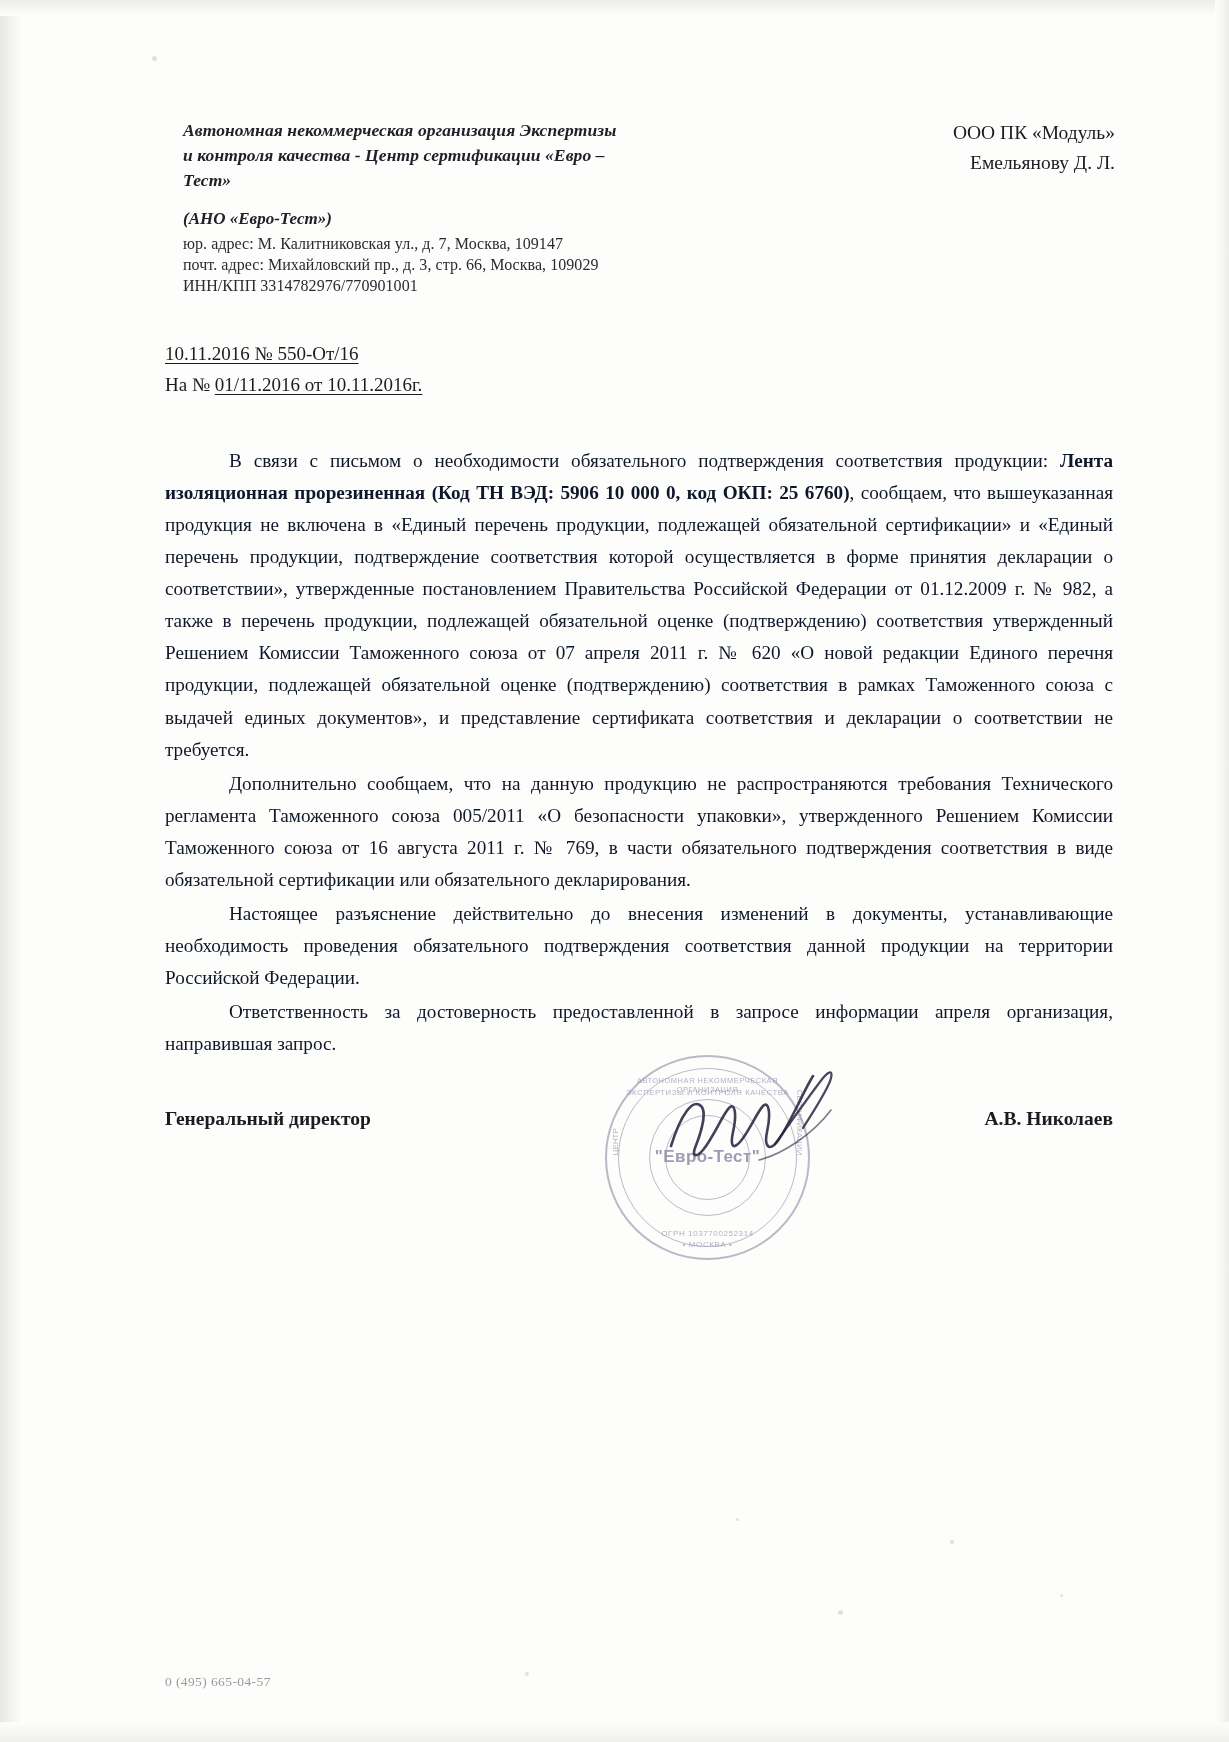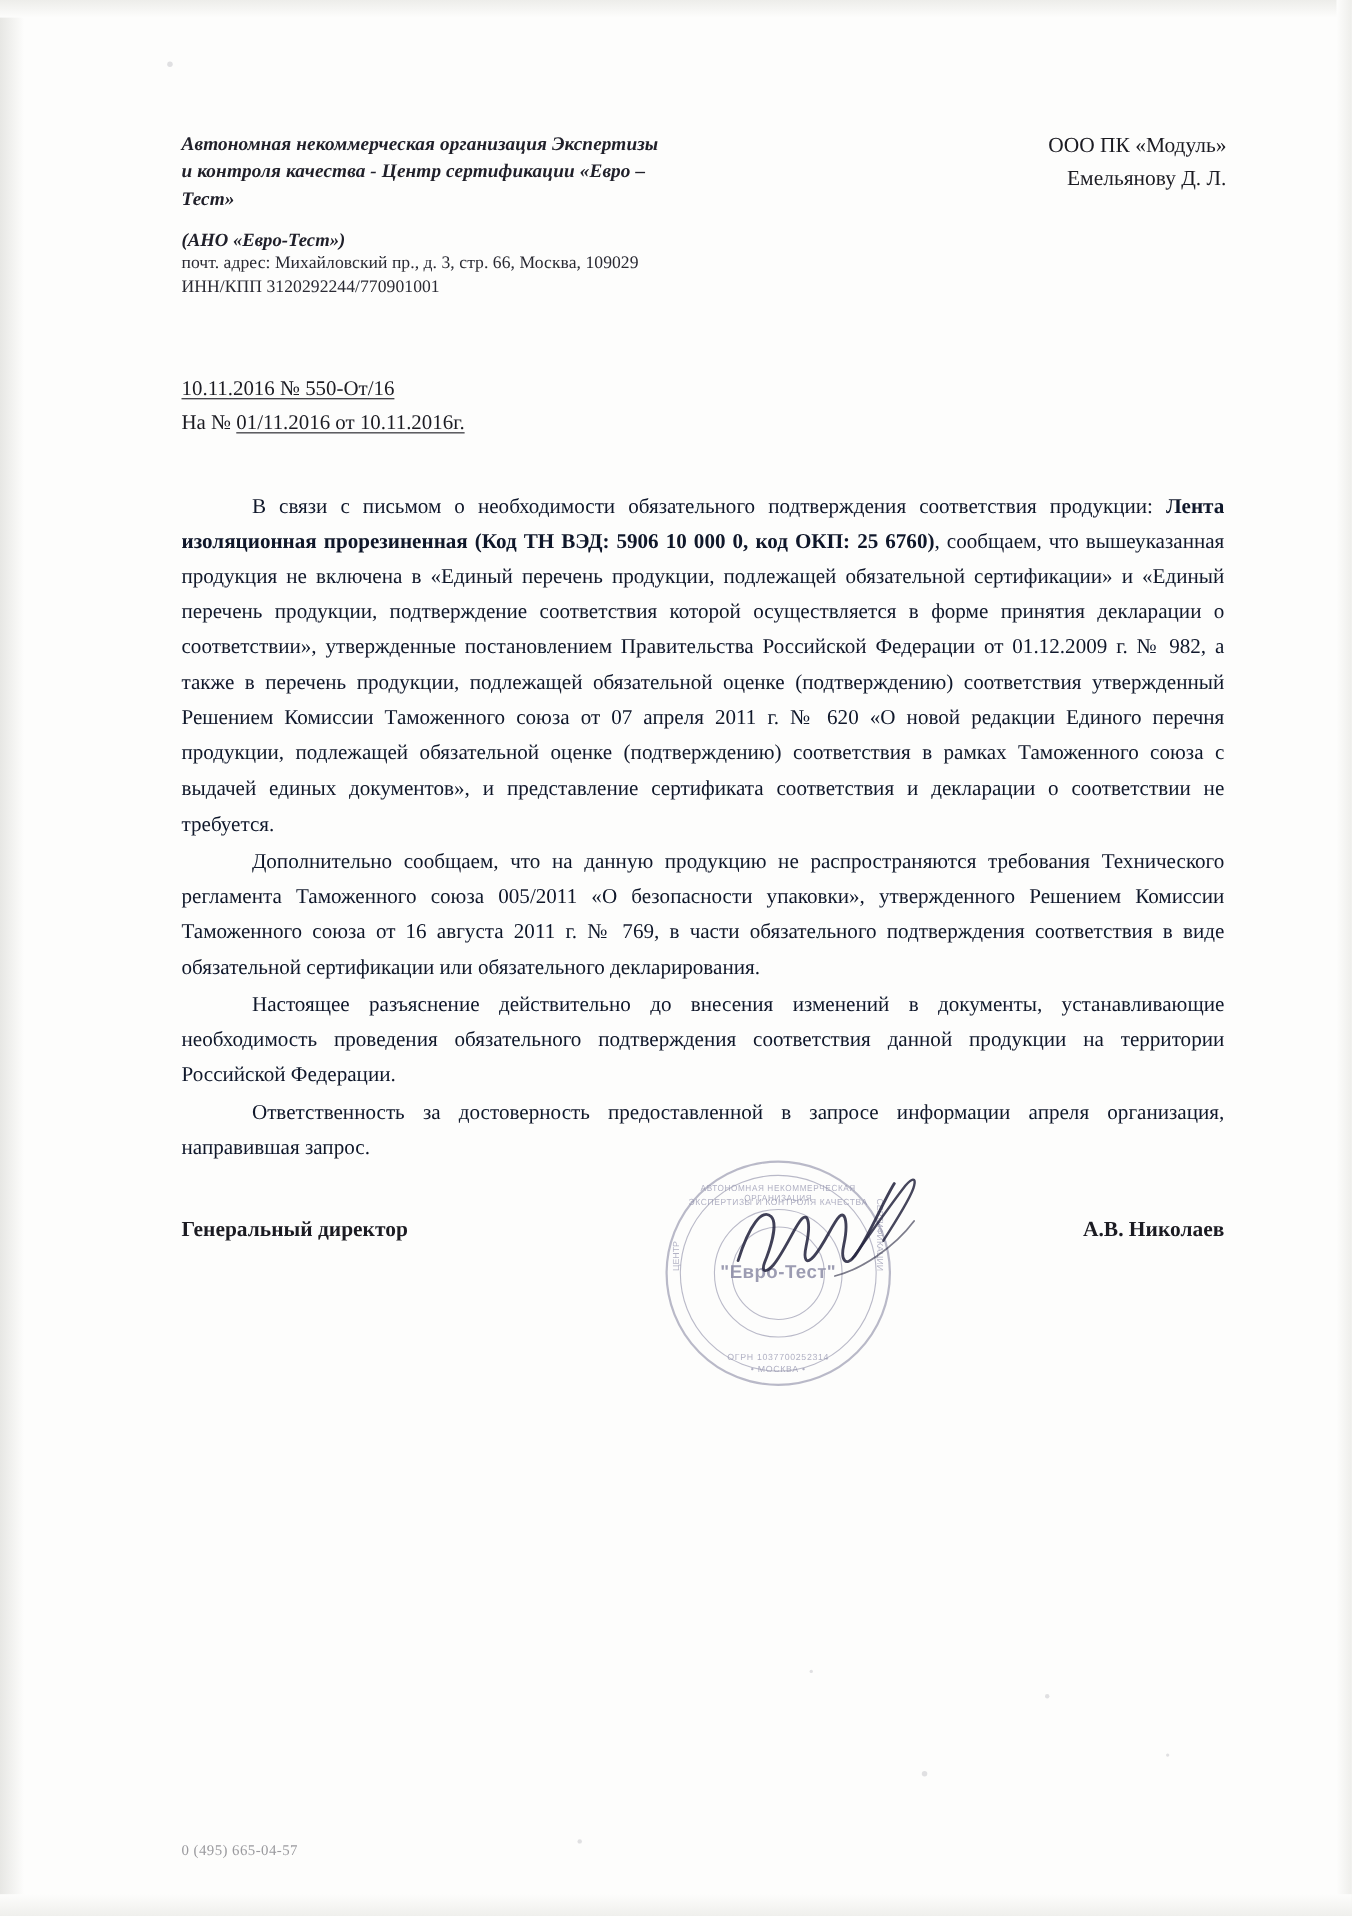--- a/index.html
+++ b/index.html
@@ -49,21 +49,21 @@
   .content {
     position: absolute;
     left: 165px;
     top: 0;
     width: 950px;
   }
 
   
   .letterhead {
     position: absolute;
-    left: 0;
+    left: 18px;
     top: 118px;
     width: 530px;
     color: #20202a;
   }
   .lh-title {
     font-style: italic;
     font-weight: bold;
     font-size: 17.5px;
     line-height: 1.42;
     letter-spacing: 0.1px;
@@ -248,22 +248,23 @@
   <div class="speck" style="left:1060px; top:1594px; width:3px; height:3px;"></div>
   <div class="speck" style="left:736px; top:1518px; width:3px; height:3px;"></div>
 
   <div class="content">
 
     <div class="letterhead">
       <div class="lh-title">Автономная некоммерческая организация Экспертизы</div>
       <div class="lh-title">и контроля качества  - Центр сертификации «Евро –</div>
       <div class="lh-title">Тест»</div>
       <div class="lh-short">(АНО «Евро-Тест»)</div>
+      <div class="lh-line" style="margin-top:4px;">юр. адрес: М. Калитниковская ул., д. 7, Москва, 109147</div>
       <div class="lh-line">почт. адрес: Михайловский пр., д. 3, стр. 66, Москва, 109029</div>
-      <div class="lh-line">ИНН/КПП 3120292244/770901001</div>
+      <div class="lh-line">ИНН/КПП 3314782976/770901001</div>
     </div>
 
     <div class="addressee">
       <div>ООО ПК «Модуль»</div>
       <div>Емельянову Д. Л.</div>
     </div>
 
     <div class="refblock">
       <div class="u">10.11.2016 № 550-От/16</div>
       <div class="row2">

